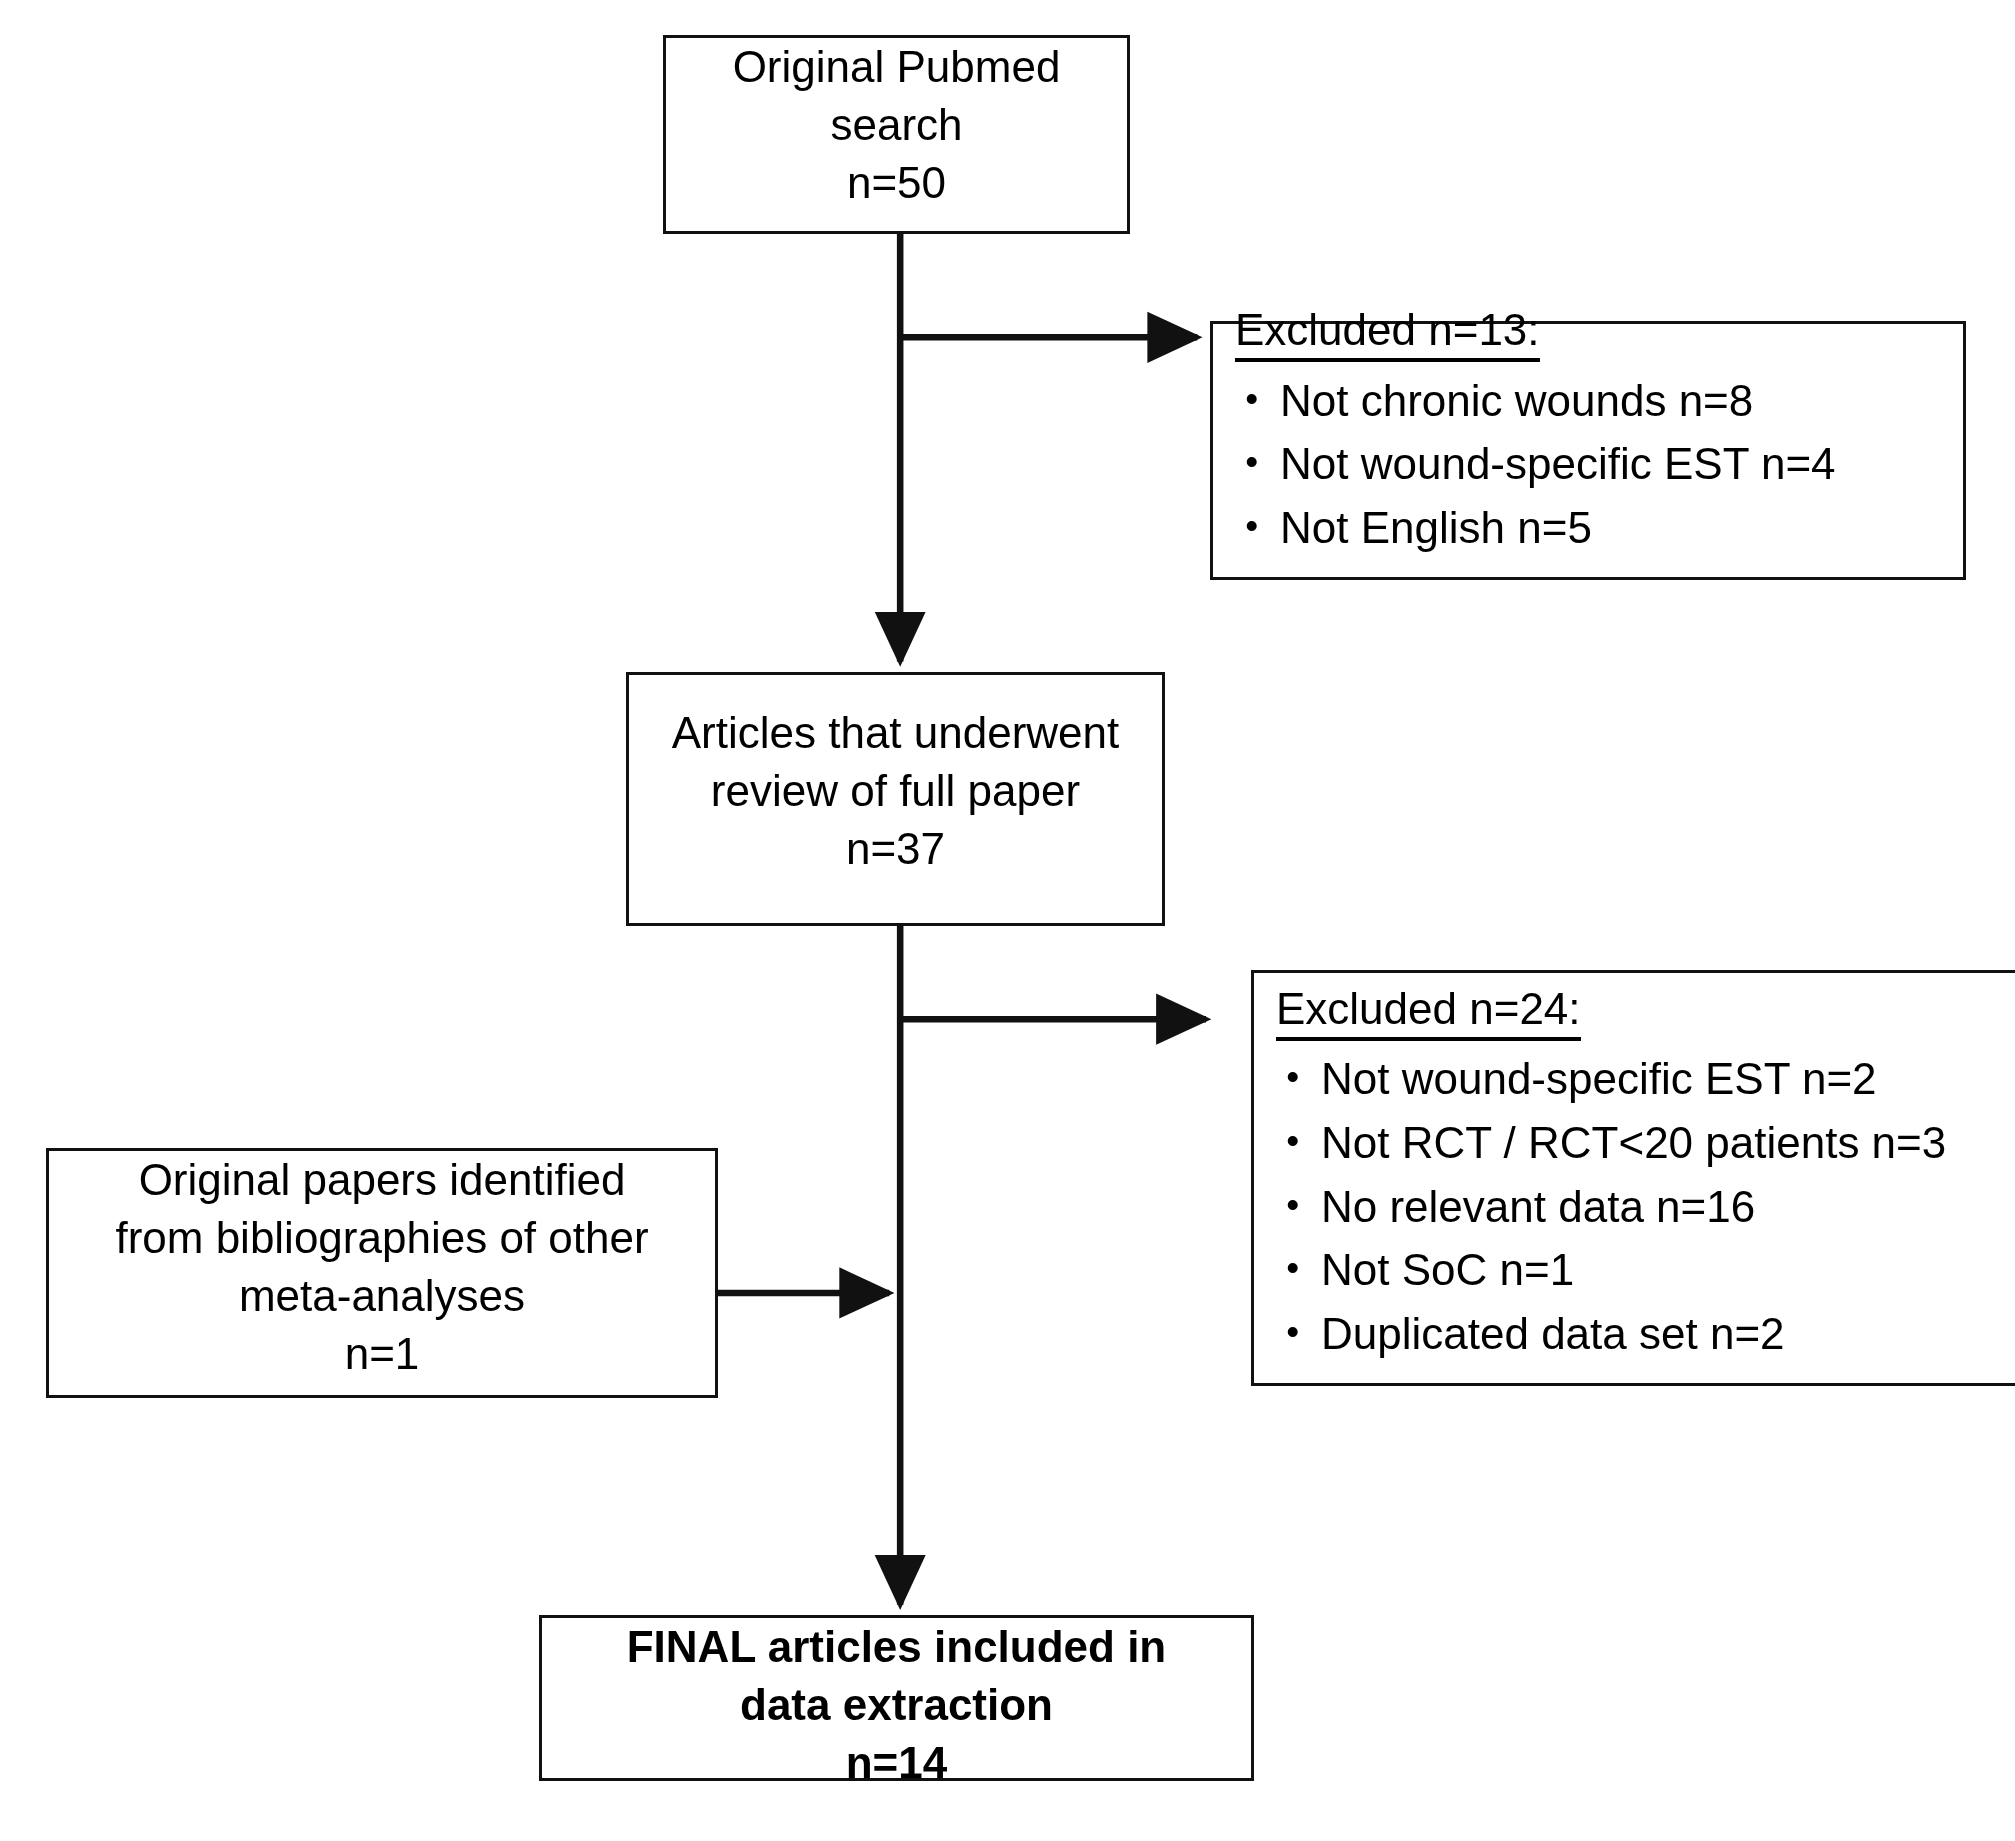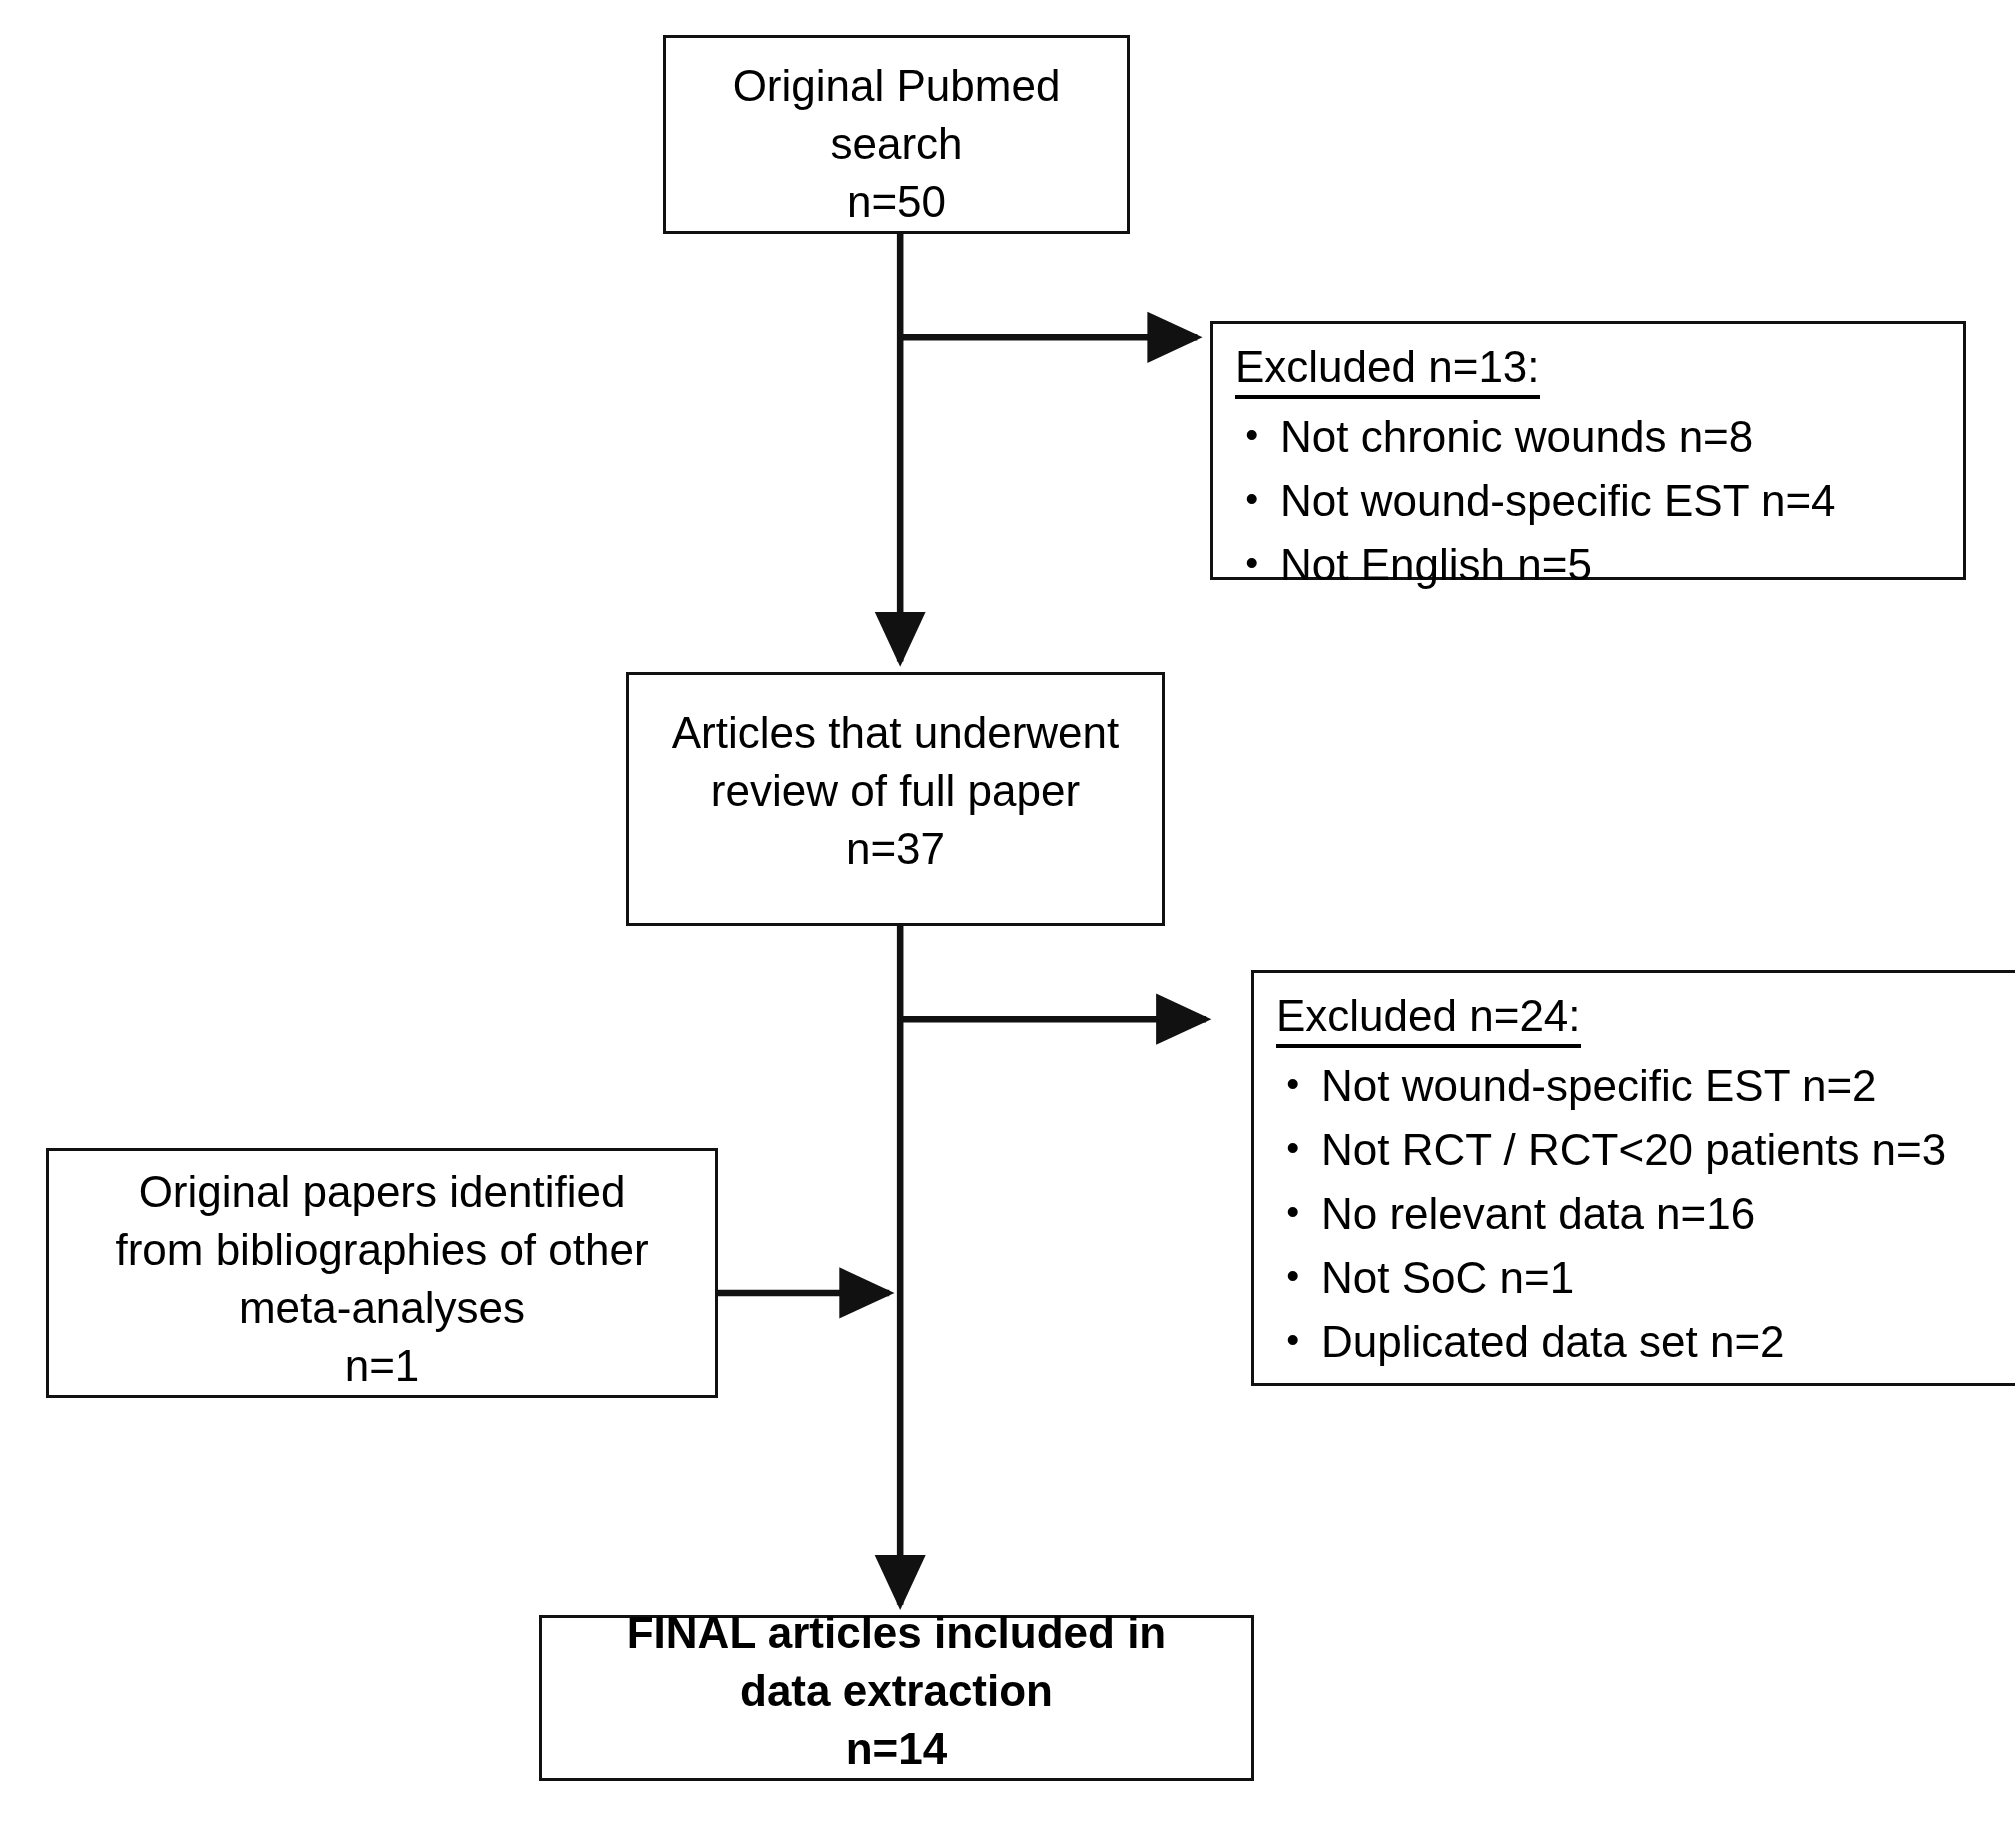--- a/index.html
+++ b/index.html
@@ -27,36 +27,36 @@
     width: 2015px;
     height: 1842px;
   }
   .node-box {
     position: absolute;
     box-sizing: border-box;
     border: 3.7px solid #111111;
     background: #ffffff;
     display: flex;
     flex-direction: column;
-    justify-content: flex-end;
+    justify-content: flex-start;
   }
   .node-box.centered {
     align-items: center;
     text-align: center;
   }
   .node-line {
     font-size: 44px;
     line-height: 1.32;
     white-space: pre;
   }
   .node-line.bold {
     font-weight: bold;
   }
   .excl-box {
-    justify-content: flex-start;
+    justify-content: flex-end;
     padding: 16px 4px 13px 22px;
   }
   .excl-title {
     font-size: 44px;
     line-height: 1.22;
     display: inline-block;
     border-bottom: 4.4px solid #000000;
     padding-bottom: 1.5px;
     margin-bottom: 10.2px;
     align-self: flex-start;

